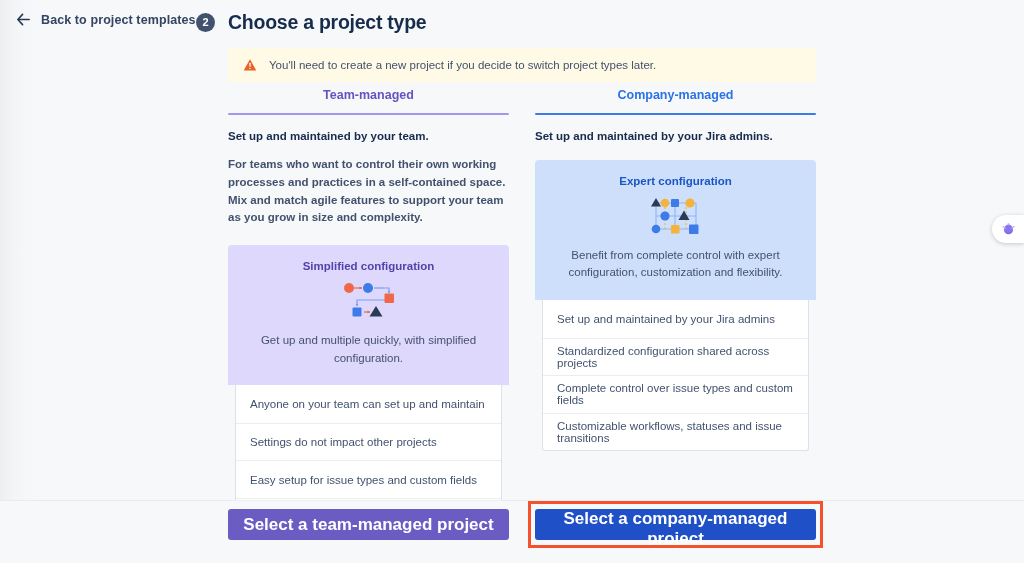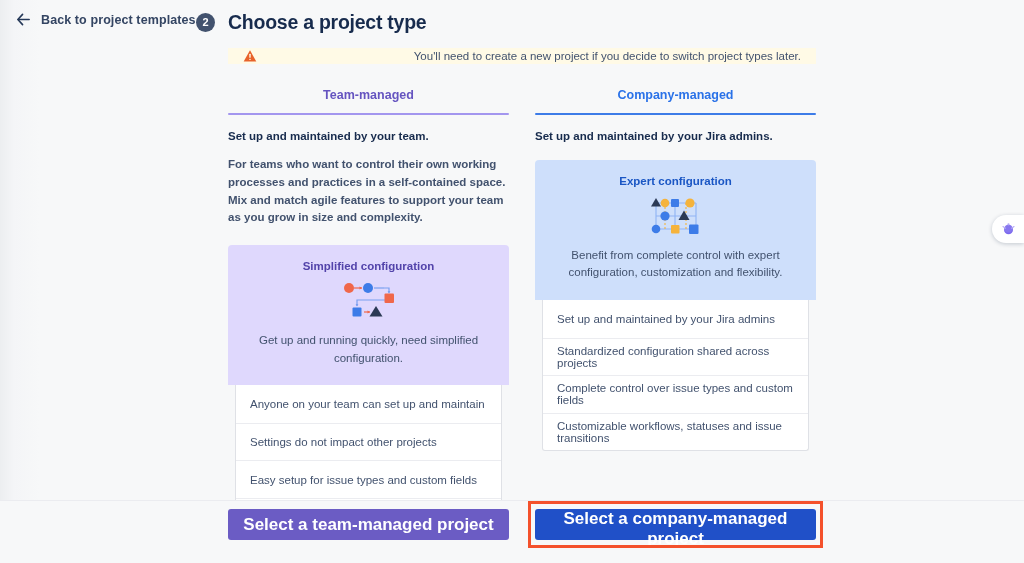--- a/index.html
+++ b/index.html
@@ -43,25 +43,24 @@
     flex: none; line-height: 1;
   }
   .page-title {
     font-size: 19.5px; font-weight: 700; color: #172b4d;
     letter-spacing: -.25px;
   }
 
   
   .warn {
     margin-top: 10px; margin-left: 32px;
-    width: 588px; height: 16px;
+    width: 588px; height: 34px;
     background: #fffae6;
     display: flex; align-items: center; gap: 12px;
     padding: 0 15px;
-    justify-content: space-between;
   }
   .warn-icon { width: 14px; height: 14px; flex: none; display: block; }
   .warn-text { font-size: 11.5px; color: #42526e; }
 
   
   .cols {
     position: absolute; left: 32px; top: 88px;
     width: 588px;
     display: flex; gap: 26px;
   }
@@ -216,21 +215,21 @@
             <path d="M47 8 h5 v5" stroke="#7a9ff0" stroke-width="1.2" fill="none"></path>
             <polygon points="20,26.5 18.6,24 21.4,24" fill="#7a9ff0"></polygon>
             <line x1="27" y1="32" x2="33" y2="32" stroke="#f0674a" stroke-width="1.2"></line>
             <polygon points="33,32 30.5,30.6 30.5,33.4" fill="#f0674a"></polygon>
             <circle cx="12" cy="8" r="5" fill="#f0674a"></circle>
             <circle cx="31" cy="8" r="5" fill="#3d7ce8"></circle>
             <rect x="47.5" y="13.5" width="9.5" height="9.5" rx="1" fill="#f0674a"></rect>
             <rect x="15.5" y="27.5" width="9" height="9" rx="1" fill="#3d7ce8"></rect>
             <polygon points="39,26 45.5,36.5 32.5,36.5" fill="#2b3a55"></polygon>
           </svg>
-          <div class="ill-text">Get up and running quickly, need simplified configuration.</div>
+          <div class="ill-text">Get up and multiple quickly, with simplified configuration.</div>
         </div>
 
         <div class="feat-wrap">
           <div class="feat">Anyone on your team can set up and maintain</div>
           <div class="feat">Settings do not impact other projects</div>
           <div class="feat">Easy setup for issue types and custom fields</div>
           <div class="feat">Simple configuration for multiple workflows</div>
         </div>
       </div>
 

